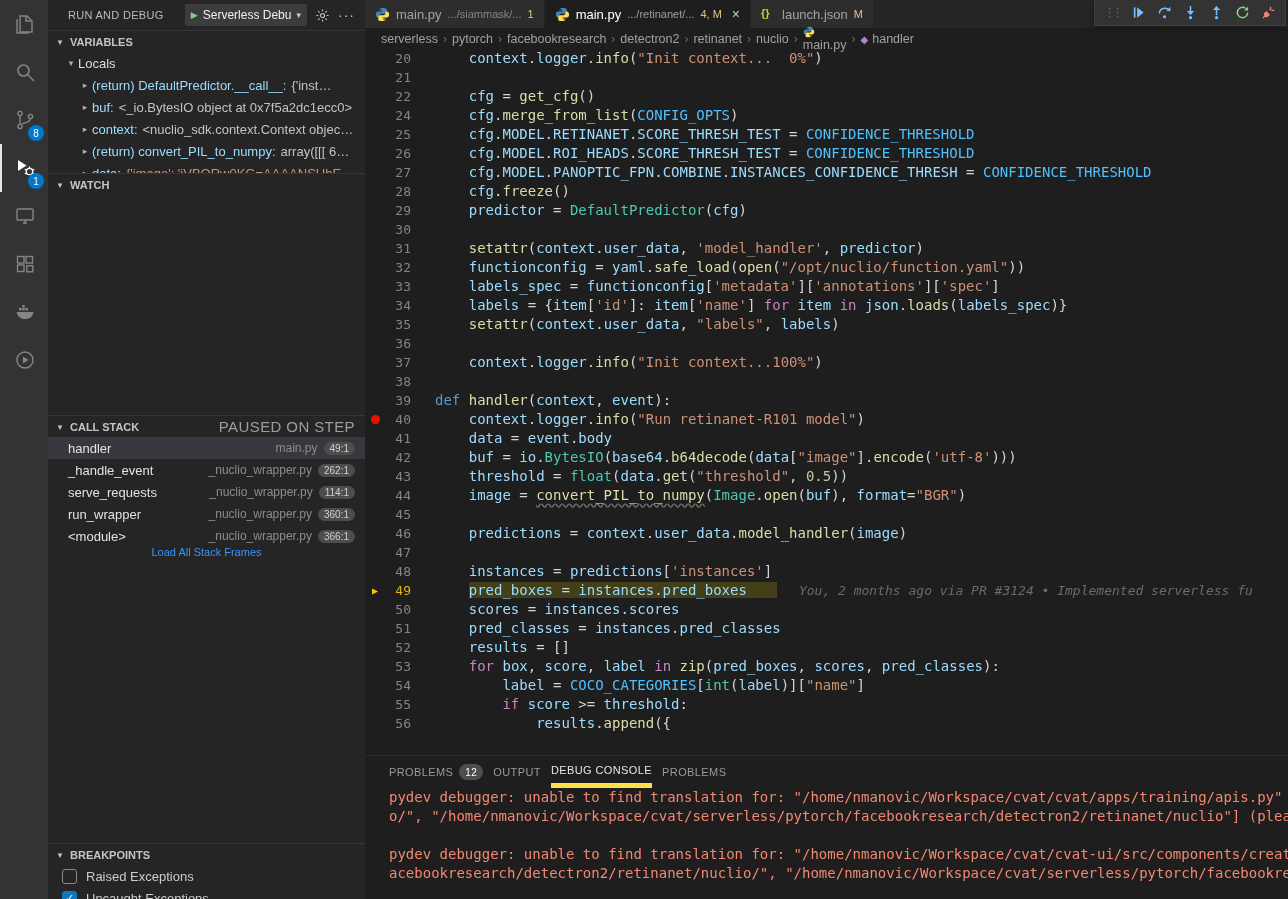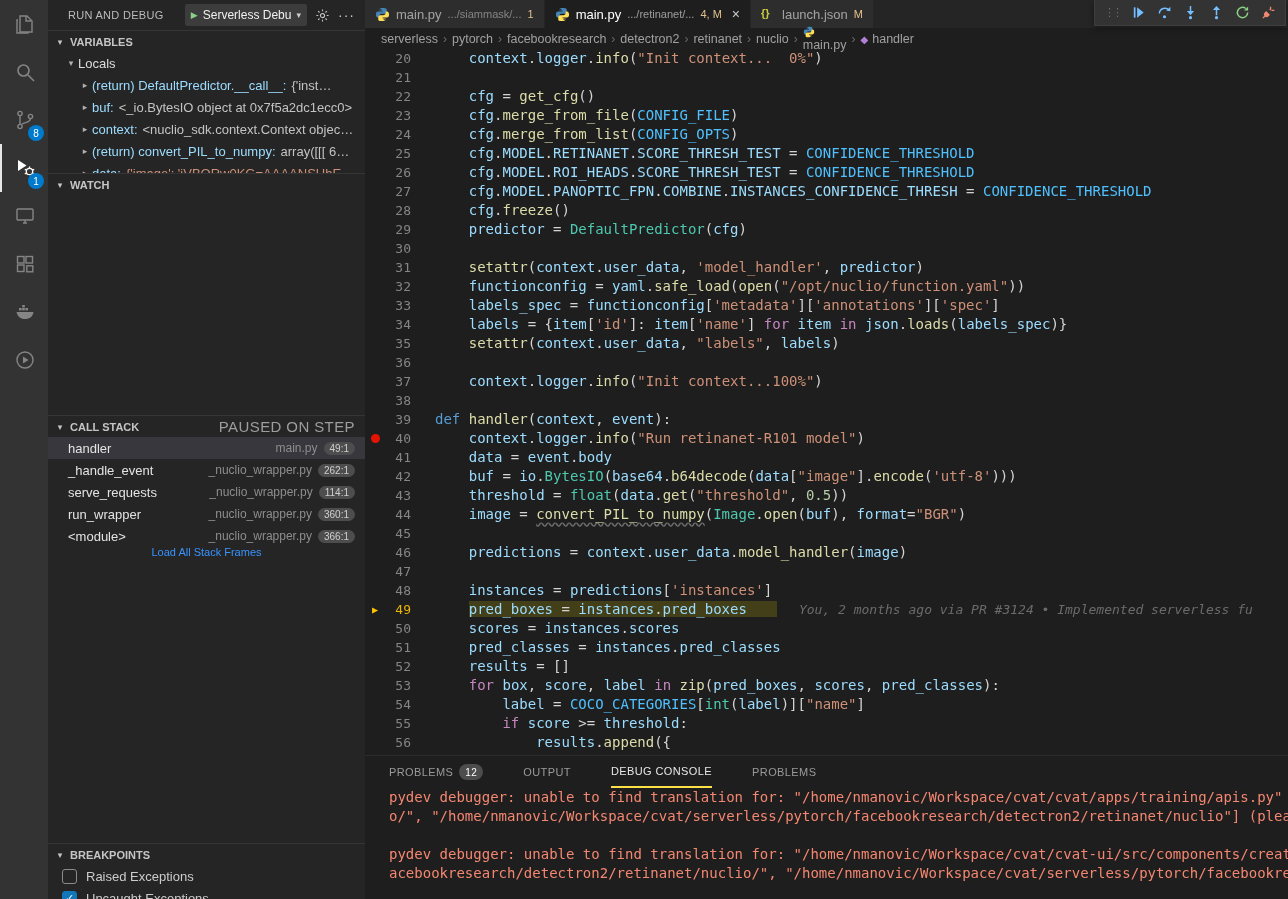--- a/index.html
+++ b/index.html
@@ -96,24 +96,24 @@
   
   .debug-toolbar{position:absolute;top:0;right:2px;height:26px;background:#333333;border:1px solid #3f3f3f;border-top:none;
     display:flex;align-items:center;gap:11px;padding:0 9px;box-shadow:0 2px 6px rgba(0,0,0,.4);z-index:8}
   .dtb-grip{color:#6e6e6e;font-size:11px;letter-spacing:-3px;cursor:grab}
   .dtb-btn{display:flex;cursor:pointer}
   .dtb-btn svg{width:15px;height:15px}
   .c-blue{color:#75beff}.c-green{color:#89d185}.c-red{color:#f48771}
 
   
   .panel{position:absolute;left:0;right:0;top:755px;bottom:0;background:#1e1e1e;border-top:1px solid #2b2b2b;z-index:4}
-  .panel-tabs{height:32px;display:flex;align-items:center;gap:40px;padding-left:24px;font-size:11px;
+  .panel-tabs{height:32px;display:flex;align-items:center;gap:10px;padding-left:24px;font-size:11px;
     letter-spacing:.4px;color:#9a9a9a}
   .ptab{display:flex;align-items:center;gap:6px;height:100%;cursor:pointer}
-  .ptab.active{color:#e7e7e7;border-bottom:2px solid #fde047}
+  .ptab.active{color:#e7e7e7;border-bottom:5px solid #fde047}
   .pbadge{background:#4d4d4d;color:#ffffff;border-radius:9px;height:16px;padding:0 6px;font-size:10px;
     display:flex;align-items:center}
   .console{position:absolute;top:32px;left:0;right:0;bottom:0;padding-left:24px;overflow:hidden;
     font-family:"DejaVu Sans Mono",monospace;font-size:14px;line-height:19px;color:#f48771}
   .console-line{white-space:pre;height:19px}
 </style>
 </head>
 <body>
 
 <div class="activity-bar" id="activity-bar">
@@ -377,21 +377,20 @@
             <path fill="#ffde57" d="M8.1 15c3 0 2.9-1.3 2.9-1.3V12H8v-.7h4.4S15 11.6 15 8.1s-2.3-3.4-2.3-3.4h-1.4v1.7S11.4 8.7 9 8.7H5.7s-2.2 0-2.2 2.1v2.7S3.1 15 8.1 15zm1.7-1.1a.8.8 0 1 1 0-1.6.8.8 0 0 1 0 1.6z"></path>
           </svg>
         </span><span>main.py</span></span>
       <span class="bc-sep">›</span>
       <span class="bc-item"><span class="method-icon">◆</span><span>handler</span></span>
     </div>
   <div class="code" id="code">
       <div class="code-line"><span class="gutter"></span><span class="lnum">20</span><span class="ltext"><span class="tk-p">    </span><span class="tk-v">context</span><span class="tk-p">.</span><span class="tk-v">logger</span><span class="tk-p">.</span><span class="tk-f">info</span><span class="tk-p">(</span><span class="tk-s">"Init context...  0%"</span><span class="tk-p">)</span></span></div>
       <div class="code-line"><span class="gutter"></span><span class="lnum">21</span><span class="ltext"></span></div>
       <div class="code-line"><span class="gutter"></span><span class="lnum">22</span><span class="ltext"><span class="tk-p">    </span><span class="tk-v">cfg</span><span class="tk-p"> = </span><span class="tk-f">get_cfg</span><span class="tk-p">()</span></span></div>
-      <div class="code-line"><span class="gutter"></span><span class="lnum">23</span><span class="ltext"><span class="tk-p">    </span><span class="tk-v">cfg</span><span class="tk-p">.</span><span class="tk-f">merge_from_file</span><span class="tk-p">(</span><span class="tk-C">CONFIG_FILE</span><span class="tk-p">)</span></span></div>
       <div class="code-line"><span class="gutter"></span><span class="lnum">24</span><span class="ltext"><span class="tk-p">    </span><span class="tk-v">cfg</span><span class="tk-p">.</span><span class="tk-f">merge_from_list</span><span class="tk-p">(</span><span class="tk-C">CONFIG_OPTS</span><span class="tk-p">)</span></span></div>
       <div class="code-line"><span class="gutter"></span><span class="lnum">25</span><span class="ltext"><span class="tk-p">    </span><span class="tk-v">cfg</span><span class="tk-p">.</span><span class="tk-v">MODEL</span><span class="tk-p">.</span><span class="tk-v">RETINANET</span><span class="tk-p">.</span><span class="tk-v">SCORE_THRESH_TEST</span><span class="tk-p"> = </span><span class="tk-C">CONFIDENCE_THRESHOLD</span></span></div>
       <div class="code-line"><span class="gutter"></span><span class="lnum">26</span><span class="ltext"><span class="tk-p">    </span><span class="tk-v">cfg</span><span class="tk-p">.</span><span class="tk-v">MODEL</span><span class="tk-p">.</span><span class="tk-v">ROI_HEADS</span><span class="tk-p">.</span><span class="tk-v">SCORE_THRESH_TEST</span><span class="tk-p"> = </span><span class="tk-C">CONFIDENCE_THRESHOLD</span></span></div>
       <div class="code-line"><span class="gutter"></span><span class="lnum">27</span><span class="ltext"><span class="tk-p">    </span><span class="tk-v">cfg</span><span class="tk-p">.</span><span class="tk-v">MODEL</span><span class="tk-p">.</span><span class="tk-v">PANOPTIC_FPN</span><span class="tk-p">.</span><span class="tk-v">COMBINE</span><span class="tk-p">.</span><span class="tk-v">INSTANCES_CONFIDENCE_THRESH</span><span class="tk-p"> = </span><span class="tk-C">CONFIDENCE_THRESHOLD</span></span></div>
       <div class="code-line"><span class="gutter"></span><span class="lnum">28</span><span class="ltext"><span class="tk-p">    </span><span class="tk-v">cfg</span><span class="tk-p">.</span><span class="tk-f">freeze</span><span class="tk-p">()</span></span></div>
       <div class="code-line"><span class="gutter"></span><span class="lnum">29</span><span class="ltext"><span class="tk-p">    </span><span class="tk-v">predictor</span><span class="tk-p"> = </span><span class="tk-t">DefaultPredictor</span><span class="tk-p">(</span><span class="tk-v">cfg</span><span class="tk-p">)</span></span></div>
       <div class="code-line"><span class="gutter"></span><span class="lnum">30</span><span class="ltext"></span></div>
       <div class="code-line"><span class="gutter"></span><span class="lnum">31</span><span class="ltext"><span class="tk-p">    </span><span class="tk-f">setattr</span><span class="tk-p">(</span><span class="tk-v">context</span><span class="tk-p">.</span><span class="tk-v">user_data</span><span class="tk-p">, </span><span class="tk-s">'model_handler'</span><span class="tk-p">, </span><span class="tk-v">predictor</span><span class="tk-p">)</span></span></div>
       <div class="code-line"><span class="gutter"></span><span class="lnum">32</span><span class="ltext"><span class="tk-p">    </span><span class="tk-v">functionconfig</span><span class="tk-p"> = </span><span class="tk-v">yaml</span><span class="tk-p">.</span><span class="tk-f">safe_load</span><span class="tk-p">(</span><span class="tk-f">open</span><span class="tk-p">(</span><span class="tk-s">"/opt/nuclio/function.yaml"</span><span class="tk-p">))</span></span></div>
       <div class="code-line"><span class="gutter"></span><span class="lnum">33</span><span class="ltext"><span class="tk-p">    </span><span class="tk-v">labels_spec</span><span class="tk-p"> = </span><span class="tk-v">functionconfig</span><span class="tk-p">[</span><span class="tk-s">'metadata'</span><span class="tk-p">][</span><span class="tk-s">'annotations'</span><span class="tk-p">][</span><span class="tk-s">'spec'</span><span class="tk-p">]</span></span></div>

